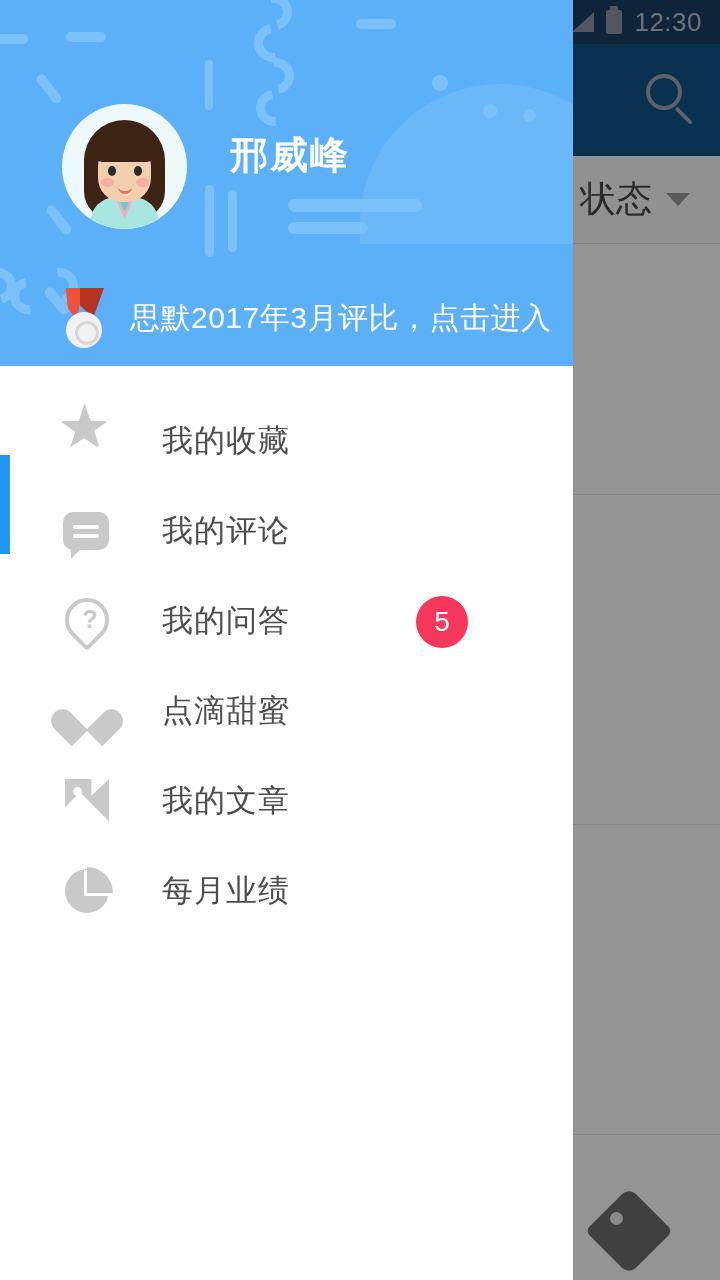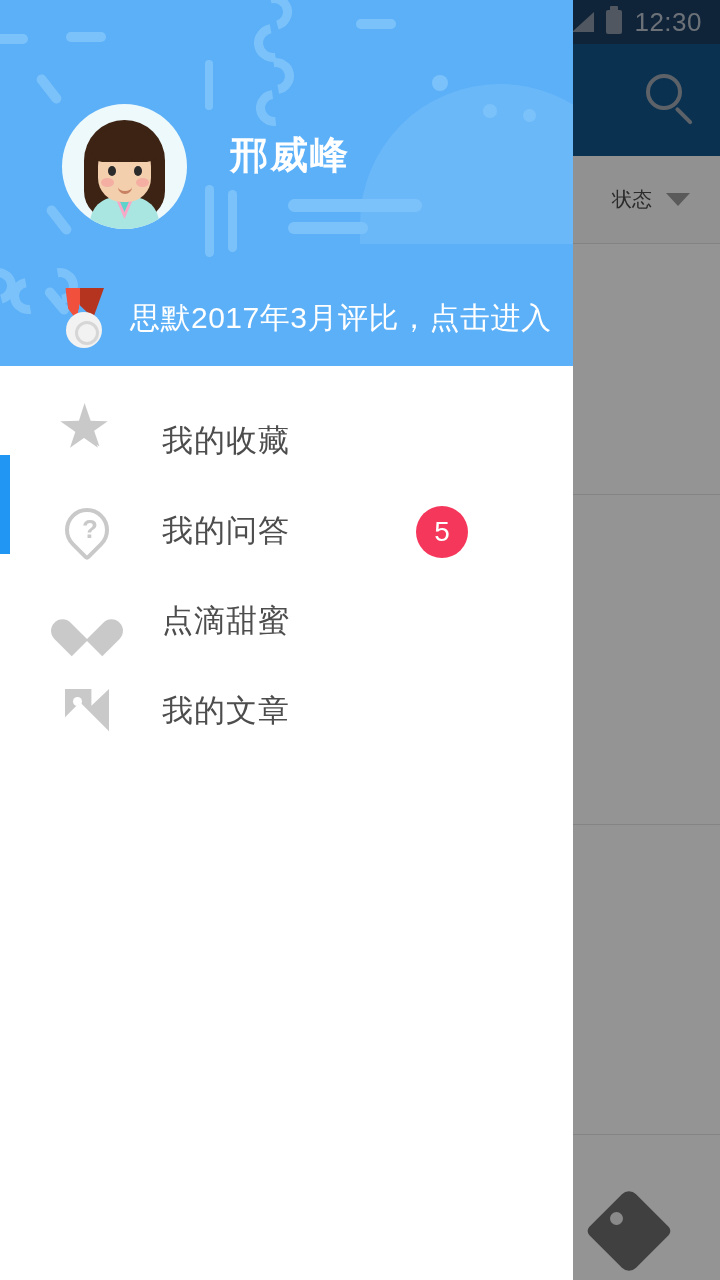--- a/index.html
+++ b/index.html
@@ -44,21 +44,21 @@
     position:absolute; left:36px; top:36px; width:22px; height:4px;
     background:#9fa9b3; transform:rotate(45deg); transform-origin:left center;
     border-radius:2px;
   }
 
   #filterbar {
     position:absolute; top:156px; left:0; width:720px; height:88px;
     background:#fafafa; border-bottom:1px solid #e2e2e2;
     display:flex; align-items:center; justify-content:flex-end; padding-right:30px; gap:14px;
   }
-  #filterbar .f-label { font-size:20px; color:#4a4a4a; }
+  #filterbar .f-label { font-size:36px; color:#4a4a4a; }
   .caret-dn { width:0;height:0; border-left:12px solid transparent; border-right:12px solid transparent; border-top:13px solid #9b9b9b; }
 
   .card {
     position:absolute; left:0; width:720px; background:#ffffff;
     border-bottom:1px solid #e4e4e4; padding:26px 26px 30px 26px;
   }
   .card .badge {
     display:inline-block; color:#ffffff; font-size:22px; letter-spacing:1.2px;
     padding:8px 16px; border-radius:5px;
   }
@@ -315,20 +315,29 @@
 
   <div id="menu">
 
     <div class="menu-item" style="margin-top:30px;">
       <span class="mi-icon">
           <span class="ic-star"></span>
         </span>
       <span class="mi-label">我的收藏</span>
     </div>
 
+    <div class="menu-item">
+      <span class="mi-icon">
+        <span class="ic-chat">
+            <span class="ln a"></span>
+            <span class="ln b"></span>
+          </span>
+      </span>
+      <span class="mi-label">我的评论</span>
+    </div>
 
     <div class="menu-item">
       <span class="mi-icon">
         <span class="ic-qa">
             <span class="qm">?</span>
           </span>
       </span>
       <span class="mi-label">我的问答</span>
       <span class="mi-badge">5</span>
     </div>
@@ -343,18 +352,26 @@
     <div class="menu-item">
       <span class="mi-icon">
         <span class="ic-img">
             <span class="pg"></span>
             <span class="cut"></span>
           </span>
       </span>
       <span class="mi-label">我的文章</span>
     </div>
 
+    <div class="menu-item">
+      <span class="mi-icon">
+        <span class="ic-pie">
+            <span class="slice"></span>
+          </span>
+      </span>
+      <span class="mi-label">每月业绩</span>
+    </div>
 
     <div id="menu-spacer"></div>
 
 
   </div>
 </div>
 
 </body></html>

